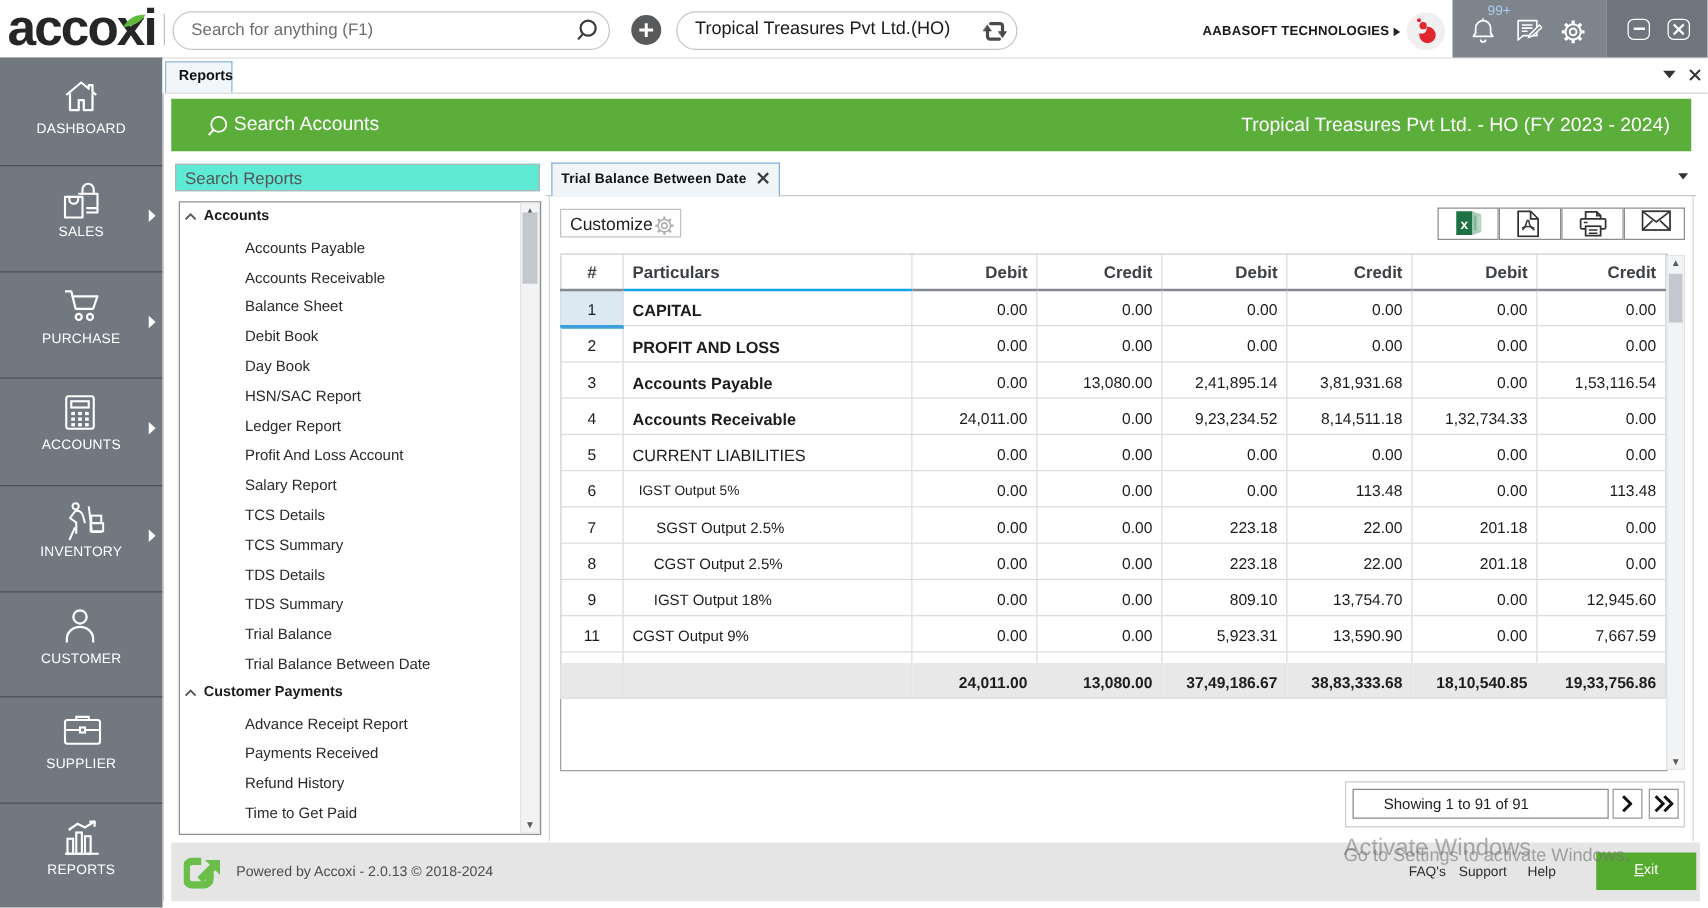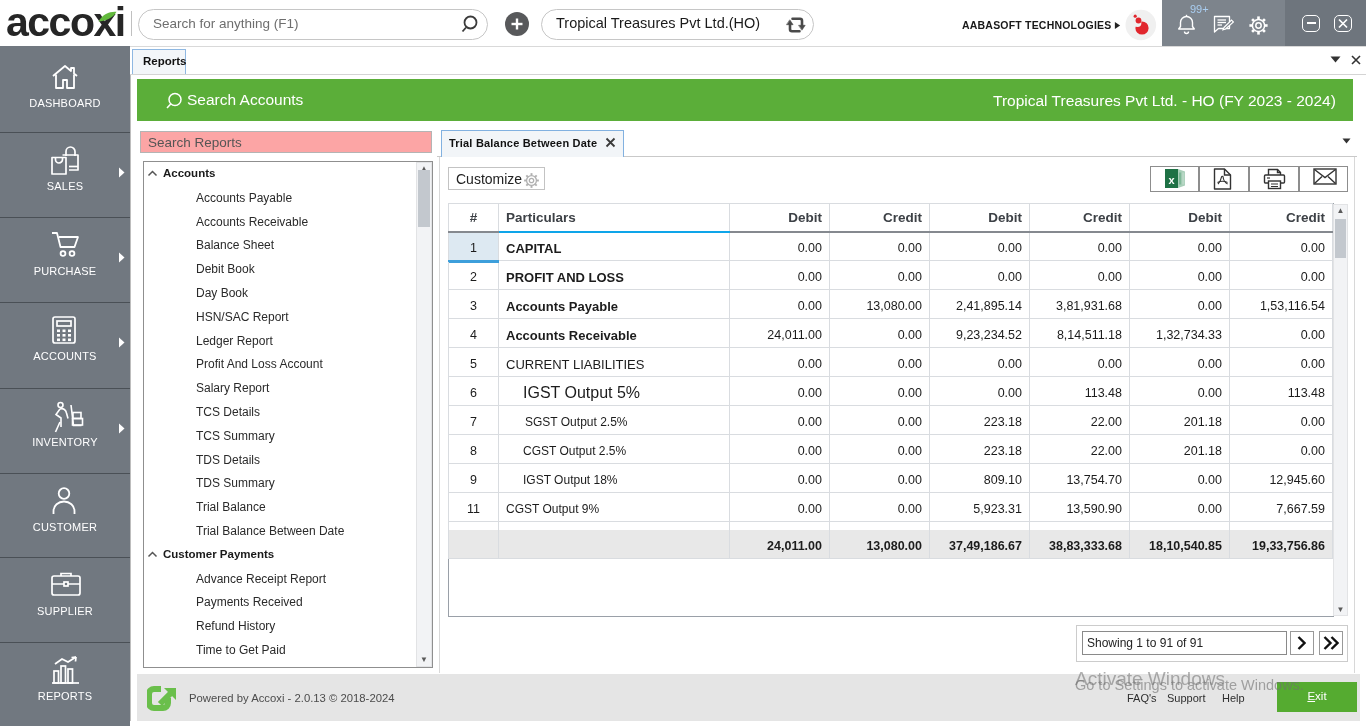--- a/index.html
+++ b/index.html
@@ -8,21 +8,21 @@
 
 #topbar{position:absolute;left:0;top:0;width:1366px;height:46px;background:#fff;border-bottom:1px solid #d9d9d9;}
 #logo{position:absolute;left:6px;top:-1px;font-weight:bold;font-size:41px;letter-spacing:-1.5px;color:#262626;}
 .pill{position:absolute;top:9px;height:29px;border:1px solid #c6c6c6;border-radius:16px;background:#fff;}
 
 #sidebar{position:absolute;left:0;top:46px;width:130px;height:680px;background:#717880;}
 .sitem{position:absolute;left:0;width:130px;border-bottom:1px solid #4a5056;color:#fff;}
 .sicon{position:absolute;left:50px;width:30px;height:34px;}
 .slbl{position:absolute;left:0;width:130px;text-align:center;font-size:11px;letter-spacing:.2px;color:#fff;}
 
-#srchrep{position:absolute;left:140px;top:131px;width:292px;height:22px;border:1px solid #b4b4b4;background:#fca5a5;font-size:13.5px;color:#555;line-height:22px;padding-left:7px;box-sizing:border-box;}
+#srchrep{position:absolute;left:140px;top:131px;width:292px;height:22px;border:1px solid #b4b4b4;background:#5eead4;font-size:13.5px;color:#555;line-height:22px;padding-left:7px;box-sizing:border-box;}
 #listbox{position:absolute;left:143px;top:161px;width:290px;height:507px;border:1px solid #8f8f8f;background:#fff;box-sizing:border-box;}
 .lhead{position:absolute;left:33px;font-weight:bold;font-size:11.5px;color:#1a1a1a;}
 .litem{position:absolute;left:66px;font-size:12px;color:#2a2a2a;}
 
 #mainpanel{position:absolute;left:439px;top:157px;width:914px;height:516px;background:#fff;border-left:1px solid #d8d8d8;border-right:1px solid #d8d8d8;}
 
 #tblbox{position:absolute;left:448px;top:203px;width:886px;height:414px;border:1px solid #9aa0a8;box-sizing:border-box;}
 #tbl{border-collapse:collapse;table-layout:fixed;font-size:12.5px;color:#1c1c1c;margin:-1px 0 0 -1px;}
 #tbl td{border:1px solid #d9dce0;padding:0 7px;overflow:hidden;white-space:nowrap;}
 #tbl .hd{font-weight:bold;color:#3d4146;font-size:13.5px;}
@@ -396,21 +396,21 @@
           <td class="bd" style="font-weight:normal;font-size:13px;">CURRENT LIABILITIES</td>
           <td class="num bd">0.00</td>
           <td class="num bd">0.00</td>
           <td class="num bd">0.00</td>
           <td class="num bd">0.00</td>
           <td class="num bd">0.00</td>
           <td class="num bd">0.00</td>
         </tr>
         <tr style="height:29px;">
           <td class="ctr bd">6</td>
-          <td class="bd" style="padding-left:24px;font-size:16px;">IGST Output 5%</td>
+          <td class="bd" style="padding-left:12px;font-size:11px;">IGST Output 5%</td>
           <td class="num bd">0.00</td>
           <td class="num bd">0.00</td>
           <td class="num bd">0.00</td>
           <td class="num bd">113.48</td>
           <td class="num bd">0.00</td>
           <td class="num bd">113.48</td>
         </tr>
         <tr style="height:29px;">
           <td class="ctr bd">7</td>
           <td class="bd" style="padding-left:26px;font-size:12px;">SGST Output 2.5%</td>
@@ -475,21 +475,21 @@
     </table>
   </div>
 <div class="abs" style="left:449px;top:261px;width:50px;height:2px;background:#3d9fdb;"></div>
 
 <div class="sbtrack" style="left:1333px;top:204px;width:15px;height:412px;"></div>
 <div class="sbarr" style="left:1333px;top:206px;width:15px;">▲</div>
 <div class="sbthumb" style="left:1335px;top:219px;width:11px;height:39px;"></div>
 <div class="sbarr" style="left:1333px;top:605px;width:15px;">▼</div>
 
 <div class="abs" style="left:1076px;top:625px;width:272px;height:37px;border:1px solid #ccc;box-sizing:border-box;"></div>
-<div class="abs" style="left:1082px;top:631px;width:205px;height:24px;border:1px solid #8a8a8a;box-sizing:border-box;font-size:12px;color:#222;line-height:22px;padding-left:4px;">Showing 1 to 91 of 91</div>
+<div class="abs" style="left:1082px;top:631px;width:205px;height:24px;border:1px solid #8a8a8a;box-sizing:border-box;font-size:12px;color:#222;line-height:22px;padding-left:24px;">Showing 1 to 91 of 91</div>
 <div class="abs" style="left:1290px;top:631px;width:24px;height:24px;border:1px solid #999;box-sizing:border-box;"></div>
 <svg class="abs" style="left:1297px;top:636px" width="9" height="14" viewBox="0 0 9 14" fill="none">
     <path d="M1.5 1 L7.5 7 L1.5 13" stroke="#111" stroke-width="2.4"></path>
   </svg>
 <div class="abs" style="left:1319px;top:631px;width:24px;height:24px;border:1px solid #999;box-sizing:border-box;"></div>
 <svg class="abs" style="left:1323px;top:636px" width="16" height="14" viewBox="0 0 16 14" fill="none">
     <path d="M1.5 1 L7.5 7 L1.5 13 M8.5 1 L14.5 7 L8.5 13" stroke="#111" stroke-width="2.4"></path>
   </svg>
 
 <div class="abs" style="left:1075px;top:668px;font-size:19px;color:rgba(112,112,112,0.55);white-space:nowrap;z-index:9;">Activate Windows</div>

